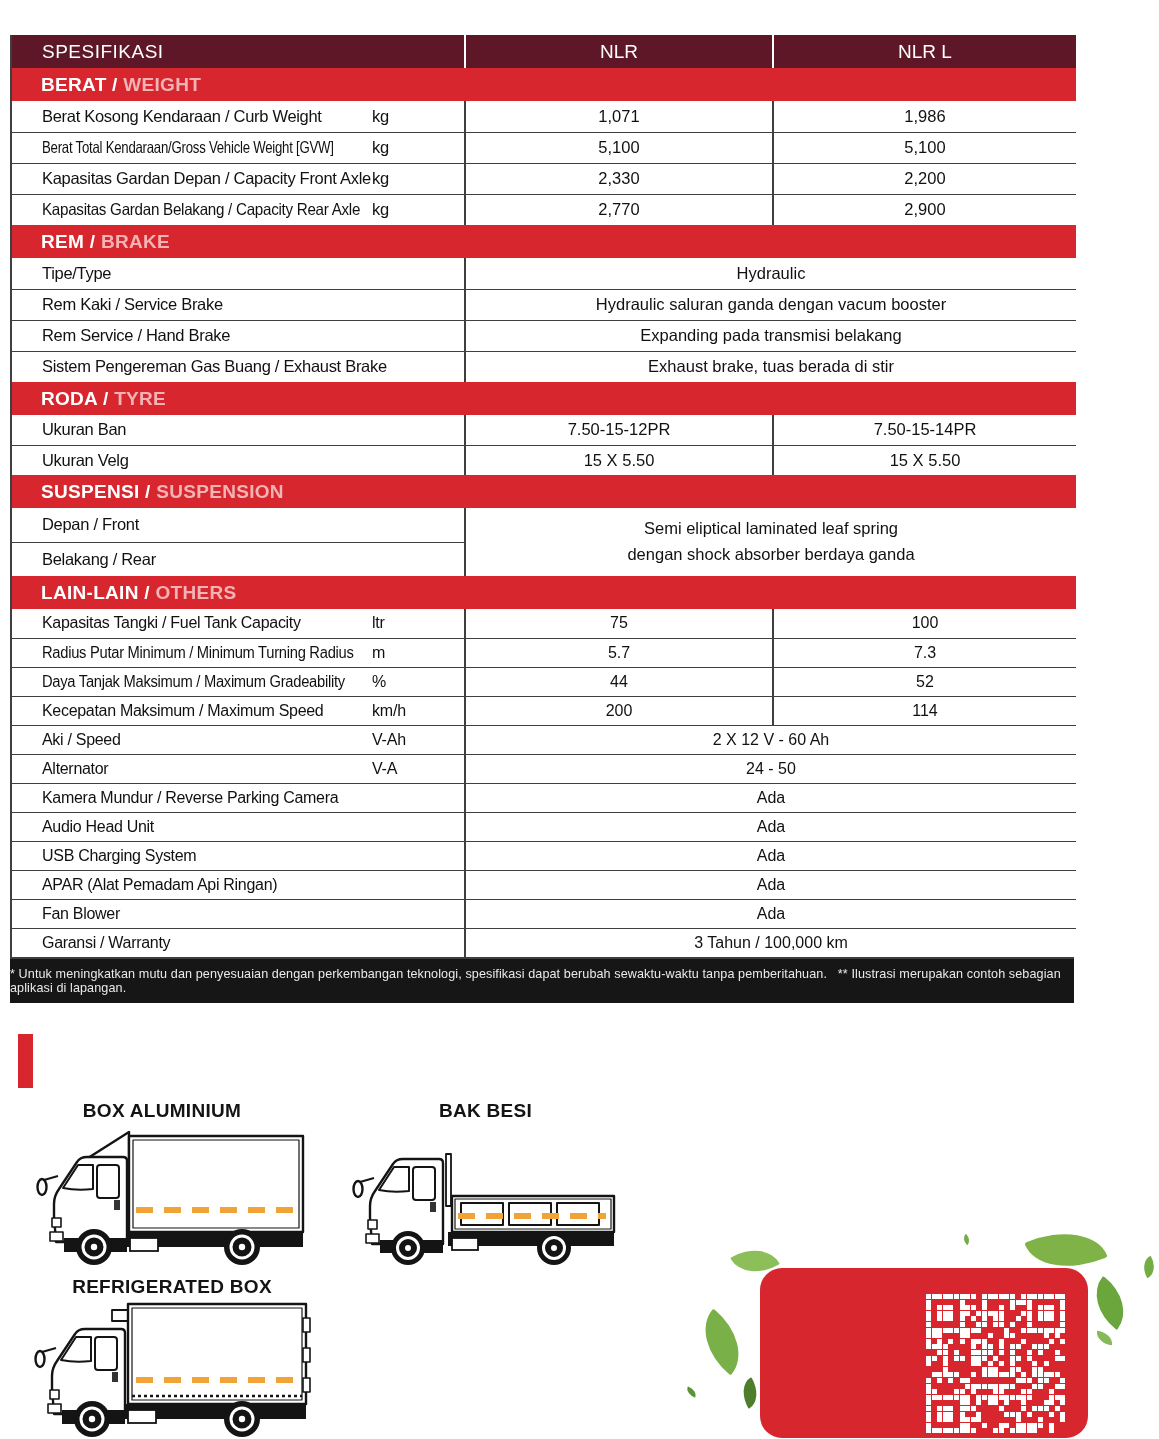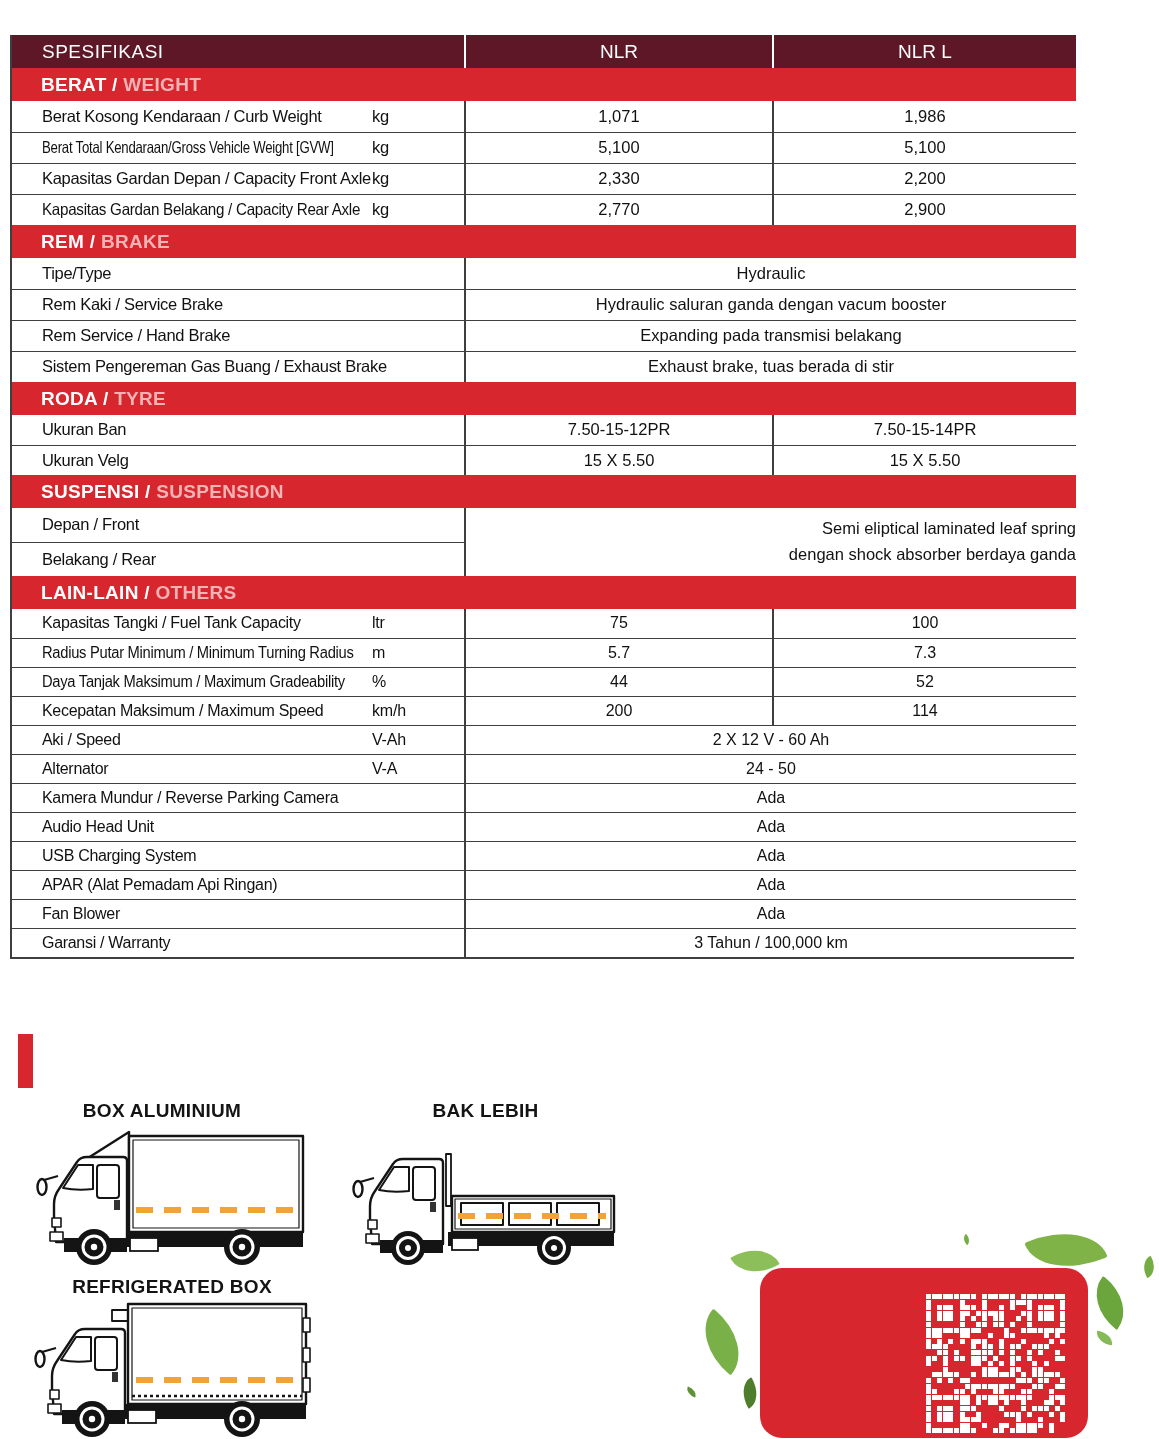--- a/index.html
+++ b/index.html
@@ -26,21 +26,21 @@
   td.lbl { text-align:left; padding-left:30px; letter-spacing:-0.3px; white-space:nowrap; overflow:visible; }
   td.unit{ text-align:left; letter-spacing:-0.2px; }
   td.val { text-align:center; border-left:2px solid #3f3f3f; }
   td.val2{ text-align:center; border-left:2px solid #3f3f3f; }
   td.merged { text-align:center; border-left:2px solid #3f3f3f; }
   .cond   { display:inline-block; transform:scaleX(0.80); transform-origin:left center; white-space:nowrap; }
   .cond92 { display:inline-block; transform:scaleX(0.92); transform-origin:left center; white-space:nowrap; }
   tr.r-roda td { height:30px; }
   tr.r-susp td { height:34px; }
   tr.r-lain td { height:29px; font-size:16px; }
-  td.susp-merged { text-align:right; border-left:2px solid #3f3f3f; font-size:16.5px; line-height:1.55; }
+  td.susp-merged { text-align:center; border-left:2px solid #3f3f3f; font-size:16.5px; line-height:1.55; }
   .tbl-border { border:2px solid #3f3f3f; border-top:none; }
 
   .footbar { margin-top:0px; background:#161616; color:#eaeaea; height:44px; display:flex;
              align-items:center; justify-content:center; font-size:12.6px; letter-spacing:.1px; }
 
   
   .bottom { position:absolute; left:0; top:1010px; width:1159px; height:429px; }
   .apl-head { position:absolute; left:18px; top:24px; display:flex; align-items:center; }
   .apl-bar { width:15px; height:54px; background:#d7262d; margin-right:15px; }
   .apl-title { font-size:47px; font-weight:bold; color:#141414; letter-spacing:.5px; }
@@ -228,30 +228,33 @@
     </tr>
     <tr class="row r-lain">
       <td class="lbl">Garansi / Warranty</td>
       <td class="unit"></td>
       <td class="merged" colspan="2">3 Tahun / 100,000 km</td>
     </tr>
   </tbody>
       </table>
   </div>
 
+  <div class="footbar">
+    <span>* Untuk meningkatkan mutu dan penyesuaian dengan perkembangan teknologi, spesifikasi dapat  berubah sewaktu-waktu tanpa pemberitahuan.&nbsp;&nbsp; ** Ilustrasi merupakan contoh sebagian aplikasi di lapangan.</span>
+  </div>
 </div>
 
 <div class="bottom">
 
   <div class="apl-head">
     <div class="apl-bar"></div>
   </div>
 
   <div class="fig-label" style="left:62px; top:90px; width:200px;">BOX ALUMINIUM</div>
-  <div class="fig-label" style="left:398px; top:90px; width:175px;">BAK LEBIH</div>
+  <div class="fig-label" style="left:398px; top:90px; width:175px;">BAK BESI</div>
   <div class="fig-label" style="left:58px; top:266px; width:228px;">REFRIGERATED BOX</div>
 
   <svg class="truck" style="left:30px; top:110px;" width="285" height="148" viewBox="0 0 285 148">
     <g fill="#fff" stroke="#141414" stroke-width="2.4" stroke-linejoin="round">
       <path d="M58 38 L99 12 L99 40 Z"></path>
       <rect x="99" y="16" width="174" height="96"></rect>
       <rect x="103" y="20" width="166" height="88" stroke-width="1.2"></rect>
       <path d="M26 122 L24 96 L24 84 Q24 76 29 69 L47 42 Q50 37 57 37 L93 37 Q97 37 97 41 L97 122 Z"></path>
       <path d="M33 68 L48 45 L63 45 L63 69 Q47 71 33 68 Z" stroke-width="2"></path>
       <rect x="67" y="45" width="22" height="33" rx="3" stroke-width="2"></rect>

